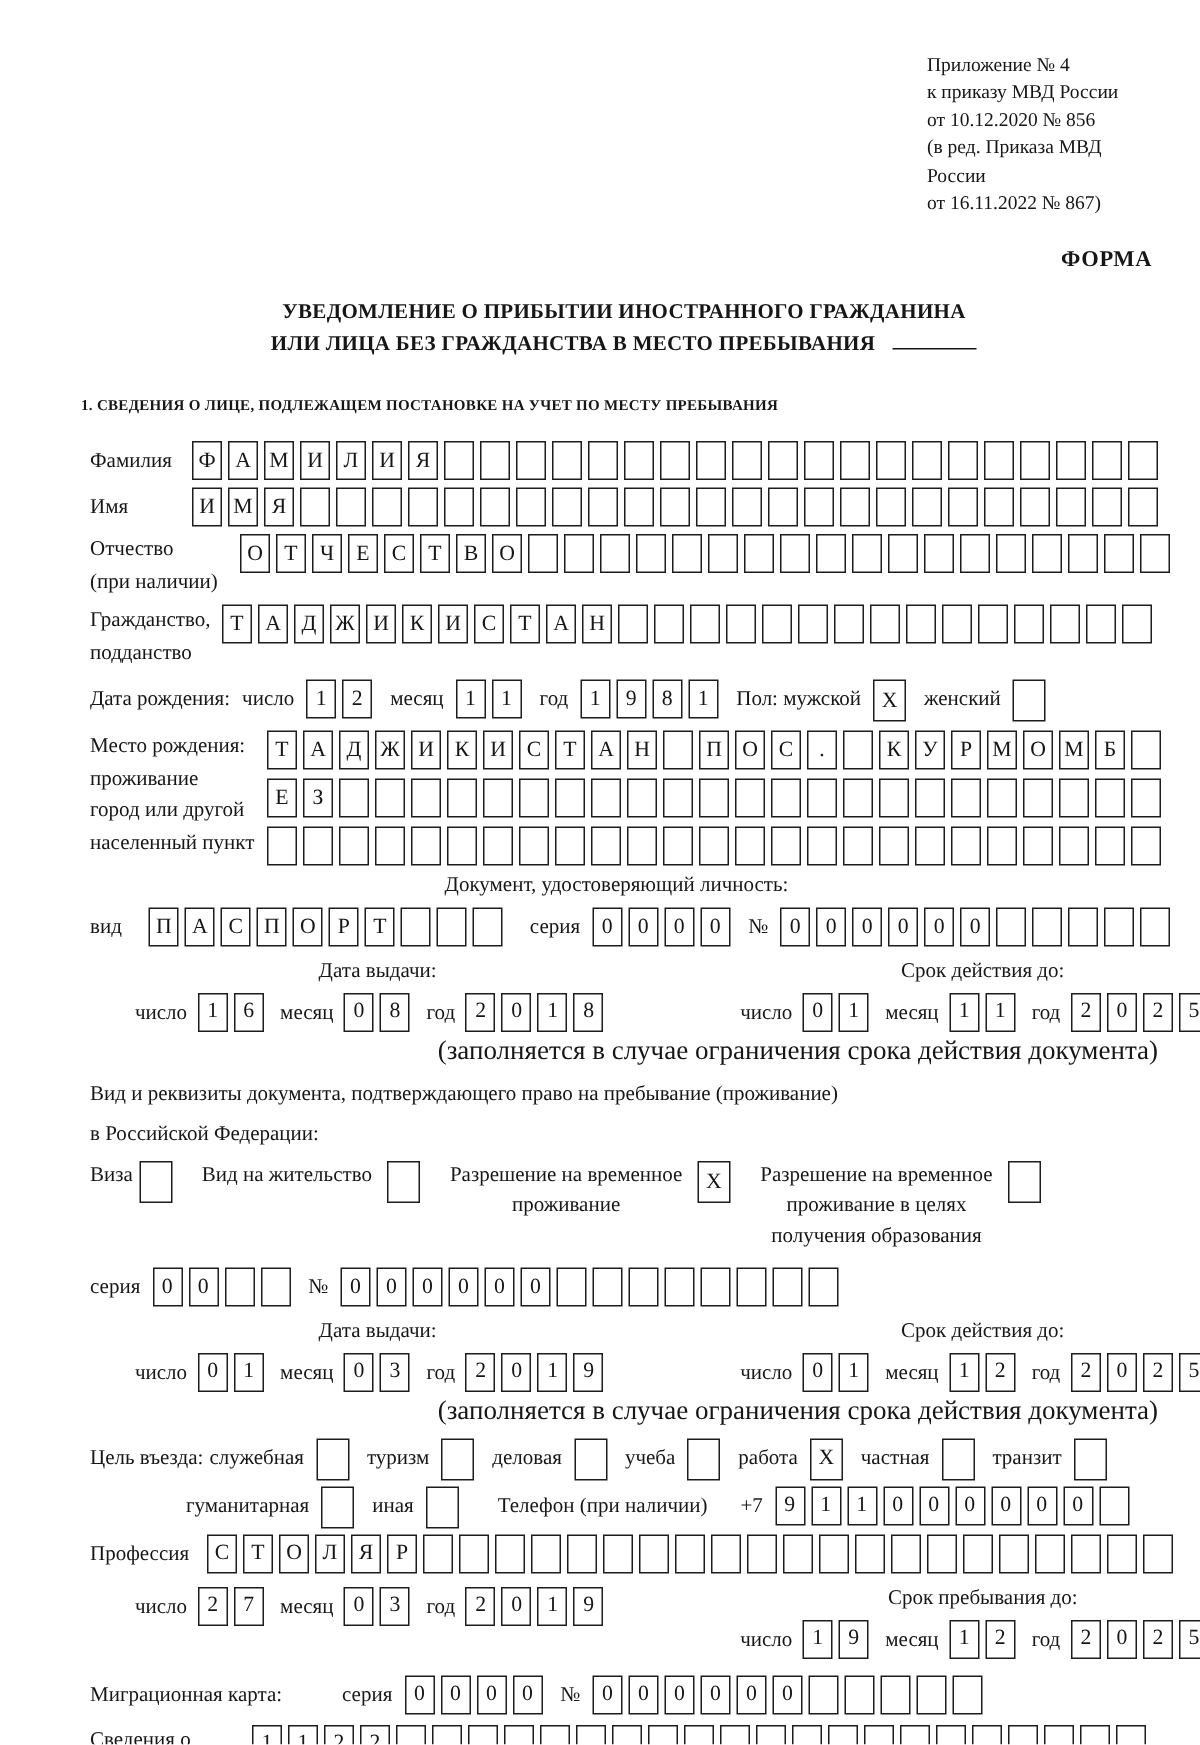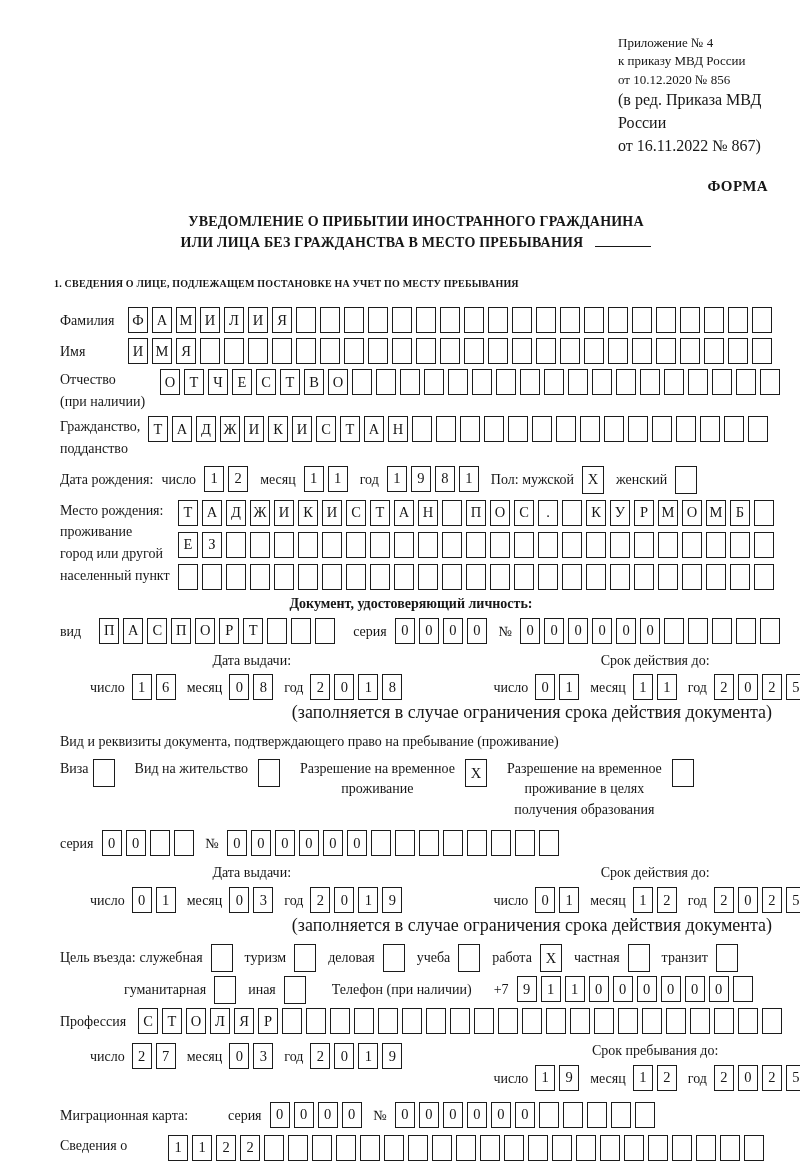--- a/index.html
+++ b/index.html
@@ -3,21 +3,21 @@
 <meta charset="utf-8">
 <style>
   *{box-sizing:border-box}
   html,body{margin:0;padding:0;background:#ffffff}
   .page{
     position:relative;width:800px;height:1163px;background:#fff;color:#161616;
     font-family:"Liberation Serif","DejaVu Serif",serif;font-size:14px;
     padding:34px 28px 14px 60px;overflow:hidden;
   }
   .ref{margin-left:558px;line-height:1.42;font-size:13px}
-  .ref .small{font-size:16px}
+  .ref .small{font-size:13px}
   .forma{font-weight:bold;text-align:right;margin:20px 4px 0 0;font-size:15px;letter-spacing:.4px}
   .titleblock{margin-top:16px;text-align:center}
   .title{font-weight:bold;font-size:14px;line-height:1.55;letter-spacing:.2px}
   .blank{display:inline-block;width:56px;border-bottom:1.8px solid #161616;height:13px;margin-left:12px}
   .sec{font-weight:bold;font-size:10px;margin:24px 0 18px -6px;letter-spacing:.2px;white-space:nowrap}
   .frow{display:flex;align-items:flex-start;margin-bottom:4px}
   .frow > *{margin-right:8px}
   .lbl{line-height:27px;white-space:nowrap}
   .lblblock{line-height:1.55}
   .w60{width:60px;flex:none}.w80{width:80px;flex:none}.w92{width:92px;flex:none}
@@ -31,21 +31,21 @@
   .big .cell{width:22px;height:28px}
   .stack{display:flex;flex-direction:column;row-gap:6px}
   .dgrow{display:flex;margin-top:8px}
   .dg-head{text-align:center;margin-bottom:5px;line-height:1.2}
   .dg-line{display:flex;align-items:flex-start}
   .dg-line > *{margin-right:7px}
   .note{font-size:18px;text-align:right;margin:1px 0 8px 0}
   .cbrow{display:flex;align-items:flex-start;margin-top:6px}
   .cbitem{display:flex;align-items:flex-start}
   .cbtext{text-align:center;line-height:1.45;margin-right:10px}
-  .dochead{font-weight:bold;text-align:center;margin:6px 0 6px -10px}
+  .dochead{font-weight:normal;text-align:center;margin:6px 0 6px -10px}
   .mt6{margin-top:6px}.mt10{margin-top:10px}
   .ml16{margin-left:16px}.ml30{margin-left:30px}.ml64{margin-left:64px}.ml80{margin-left:80px}
 </style>
 </head>
 <body>
 
 <div class="page">
 
   <div class="ref">
     <div>Приложение № 4</div>
@@ -405,20 +405,21 @@
             <span class="cell">2</span>
             <span class="cell">5</span>
           </span>
       </div>
     </div>
   </div>
   <div class="note">(заполняется в случае ограничения срока действия документа)</div>
 
   <div class="lblblock">
     <div>Вид и реквизиты документа, подтверждающего право на пребывание (проживание)</div>
+    <div class="mt6">в Российской Федерации:</div>
   </div>
 
   <div class="cbrow">
     <div class="cbitem">
       <span class="cbtext" style="margin-right:4px">Виза</span>
       <span class="cellrow big">
           <span class="cell"></span>
         </span>
     </div>
     <div class="cbitem ml16">

